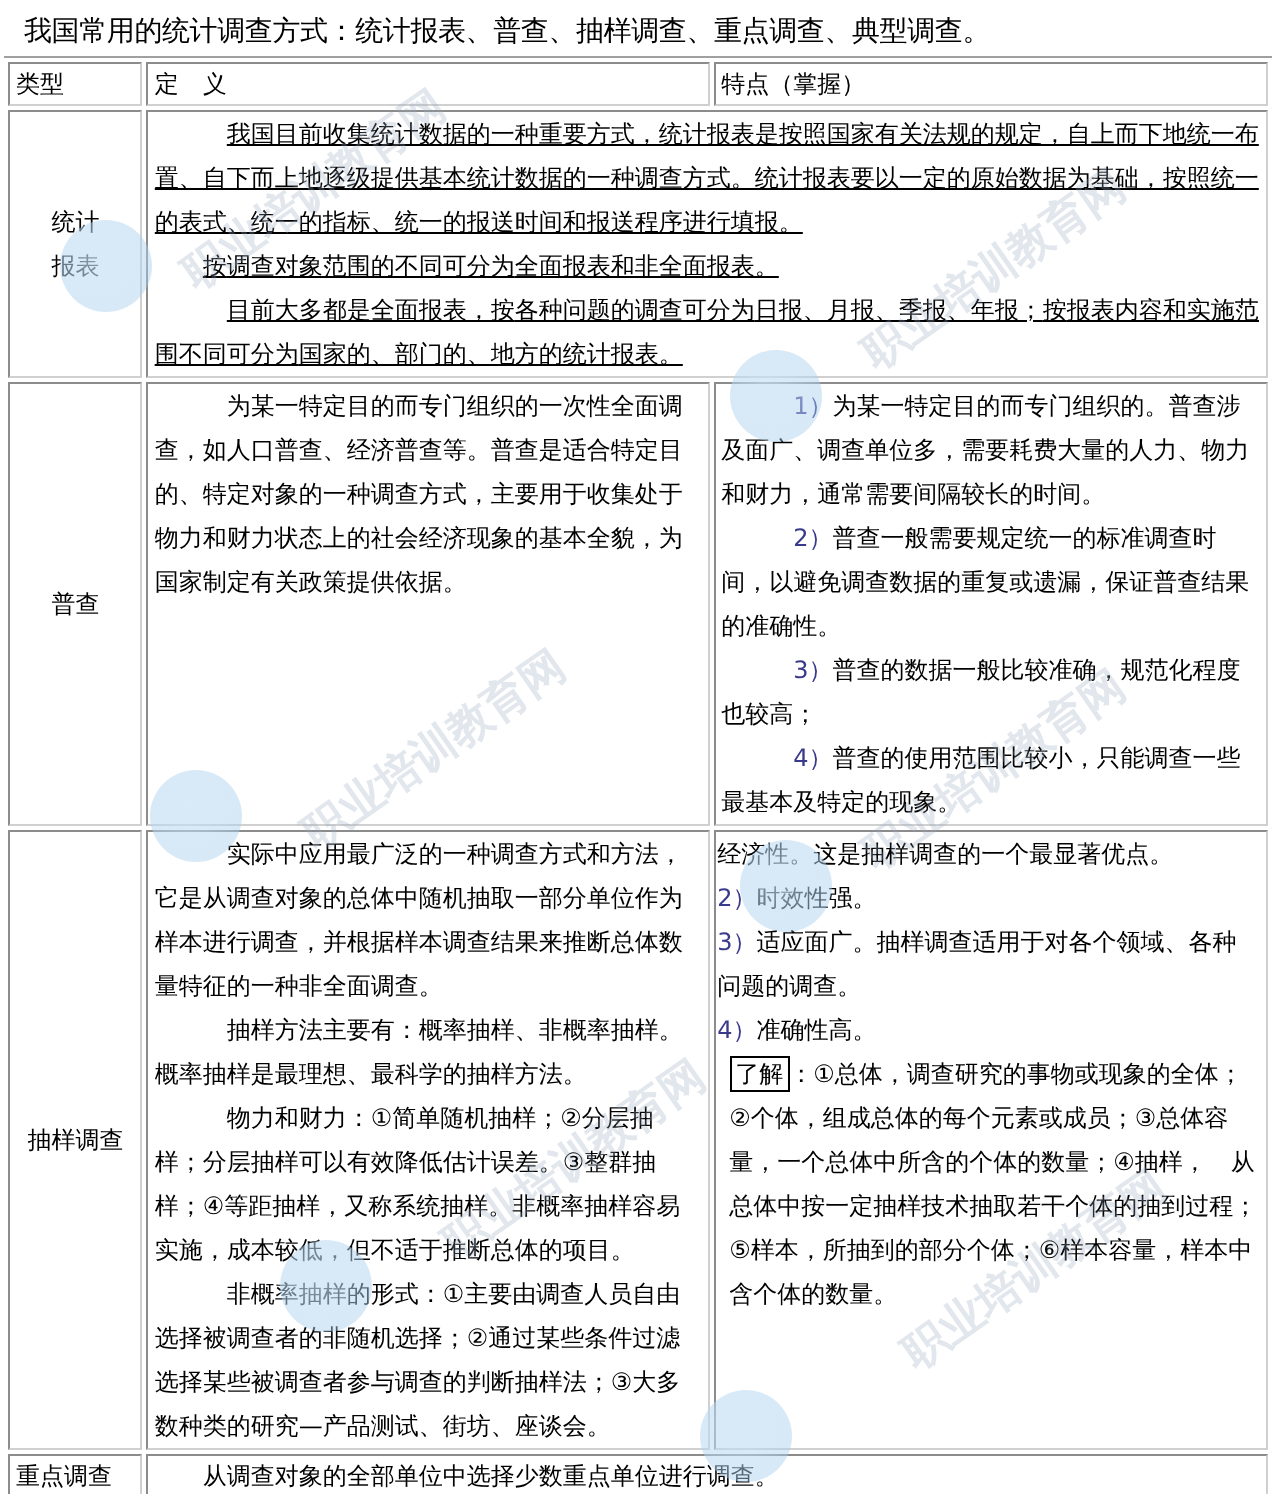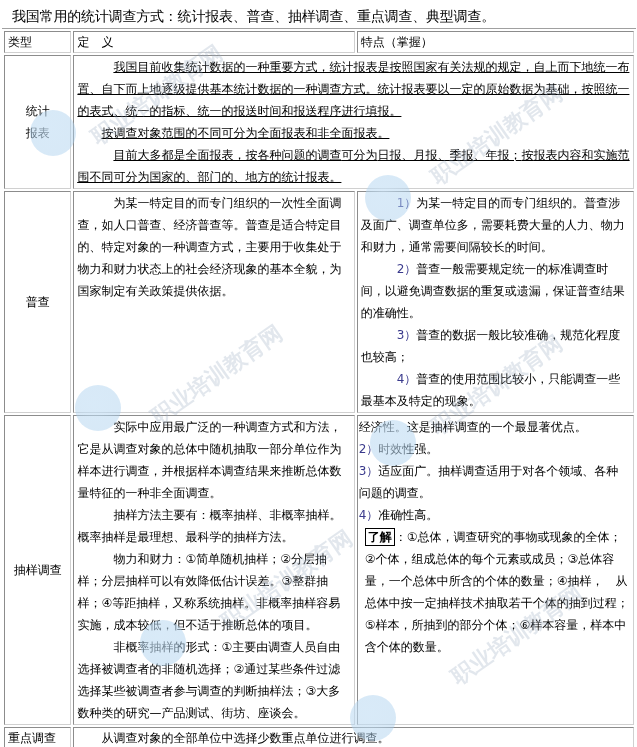--- a/index.html
+++ b/index.html
@@ -28,21 +28,21 @@
   .c2 { width:276px; }
   .c3 { width:272px; }
   .center { text-align:left; }
   .mid { vertical-align:middle !important; text-align:center; }
   .red { color:#000000; }
   .u { text-decoration:underline; }
   .ind { text-indent:2em; display:block; }
   .ind3 { text-indent:3em; display:block; }
   .blk { display:block; }
   .tag {
-    display:inline-block; border:1px solid #000; padding:0 2px; line-height:16px;font-weight:bold;
+    display:inline-block; border:1px solid #000; padding:0 2px; line-height:16px;
   }
   .num { color:#3a3a8c; }
   .wm {
     position:absolute; color:rgba(150,170,190,0.28); font-size:22px;
     transform:rotate(-35deg); pointer-events:none; white-space:nowrap; font-weight:bold;
   }
   .wm-logo {
     position:absolute; width:46px; height:46px; border-radius:50%;
     background:radial-gradient(circle at 40% 40%, rgba(200,225,245,0.7), rgba(140,190,230,0.35));
     pointer-events:none;

